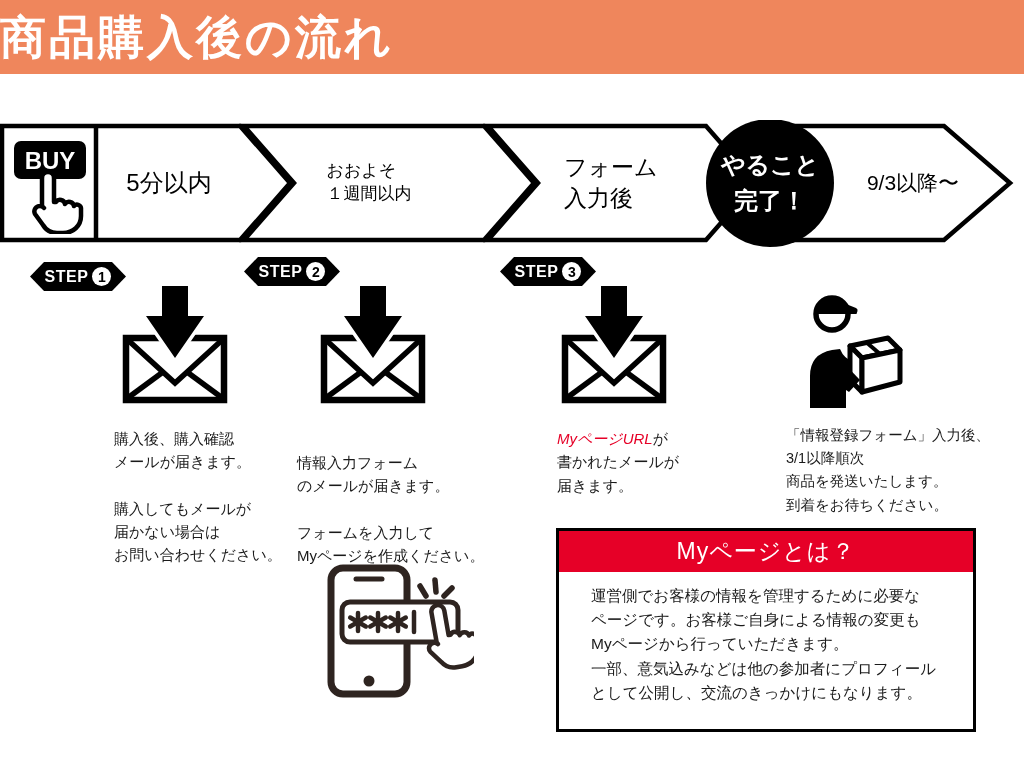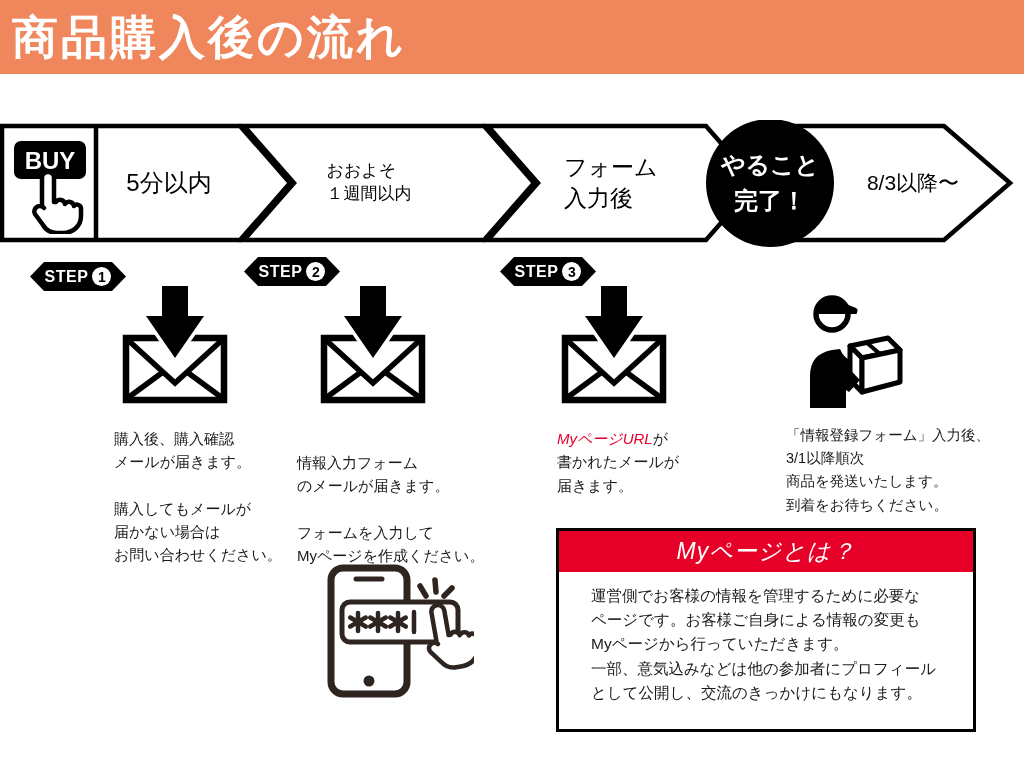--- a/index.html
+++ b/index.html
@@ -9,21 +9,21 @@
     background:#fff; color:#1a1a1a;
     font-family:"Liberation Sans","DejaVu Sans",sans-serif;
   }
   
   .header {
     position:absolute; left:0; top:0; width:1024px; height:74px;
     background:#EF865C; display:flex; align-items:center;
   }
   .header h1 {
     color:#fff; font-size:46px; font-weight:800; letter-spacing:3px;
-    padding-left:12px; line-height:1;
+    line-height:1;
   }
   
   .timeline-svg { position:absolute; left:0; top:120px; }
   .tl-label {
     position:absolute; display:flex; align-items:center; justify-content:center;
     white-space:pre-line; color:#000; line-height:1.35;
   }
   .tl-5min  { left:96px;  top:126px; width:146px; height:114px; font-size:24px; }
   .tl-week  { left:244px; top:126px; width:250px; height:114px; font-size:17px; text-align:left; justify-content:center; }
   .tl-form  { left:540px; top:126px; width:170px; height:114px; font-size:23px; text-align:left; justify-content:flex-start; padding-left:24px; }
@@ -63,21 +63,21 @@
   .note-3 { left:557px; top:427px; width:215px; }
   .note-4 { left:786px; top:424px; width:240px; font-size:14.5px; line-height:1.6; }
   .hl-red { color:#E60027;font-style:italic; }
   
   .mypage {
     position:absolute; left:556px; top:528px; width:420px; height:204px;
     border:3px solid #000; background:#fff;
   }
   .mypage-head {
     height:41px; background:#E60027; color:#fff; display:flex;
-    align-items:center; justify-content:center; font-size:23px; letter-spacing:1px;font-style:italic;
+    align-items:center; justify-content:center; font-size:23px; letter-spacing:1px;
   }
   .mypage-body {
     padding:12px 32px; font-size:15.5px; line-height:1.56; white-space:pre-line; color:#1a1a1a;
   }
 </style>
 </head>
 <body>
 
 <div class="slide">
 
@@ -94,21 +94,21 @@
       <path d="M792 6 H944 L1010 63 L944 120 H792 Z"></path>
     </g>
     <circle cx="770" cy="63" r="64" fill="#000"></circle>
   </svg>
 
   <div class="tl-label tl-5min">5分以内</div>
   <div class="tl-label tl-week">おおよそ
 １週間以内</div>
   <div class="tl-label tl-form">フォーム
 入力後</div>
-  <div class="tl-label tl-after">8/3以降〜</div>
+  <div class="tl-label tl-after">9/3以降〜</div>
   <div class="tl-label tl-done">やること
 完了！</div>
 
   <svg class="buy-svg" width="80" height="96" viewBox="0 0 80 96">
     <rect x="4" y="3" width="72" height="38" rx="7" fill="#000"></rect>
     <text x="40" y="31" text-anchor="middle" font-size="24" font-weight="800" fill="#fff" font-family="Liberation Sans, DejaVu Sans, sans-serif">BUY</text>
     <g transform="translate(14,30)" fill="#fff" stroke="#000" stroke-width="4.5" stroke-linejoin="round" stroke-linecap="round">
       <path d="M18 38 V10 a6 6 0 0 1 12 0 v24 h2 a5 5 0 0 1 9 2 a5 5 0 0 1 9 2 a4 4 0 0 1 7 3 v7 c0 10 -8 17 -18 17 h-6 c-6 0 -11 -3 -14 -8 l-8 -11 c-2 -4 1 -8 5 -8 2 0 3 1 4 2 z"></path>
     </g>
   </svg>

